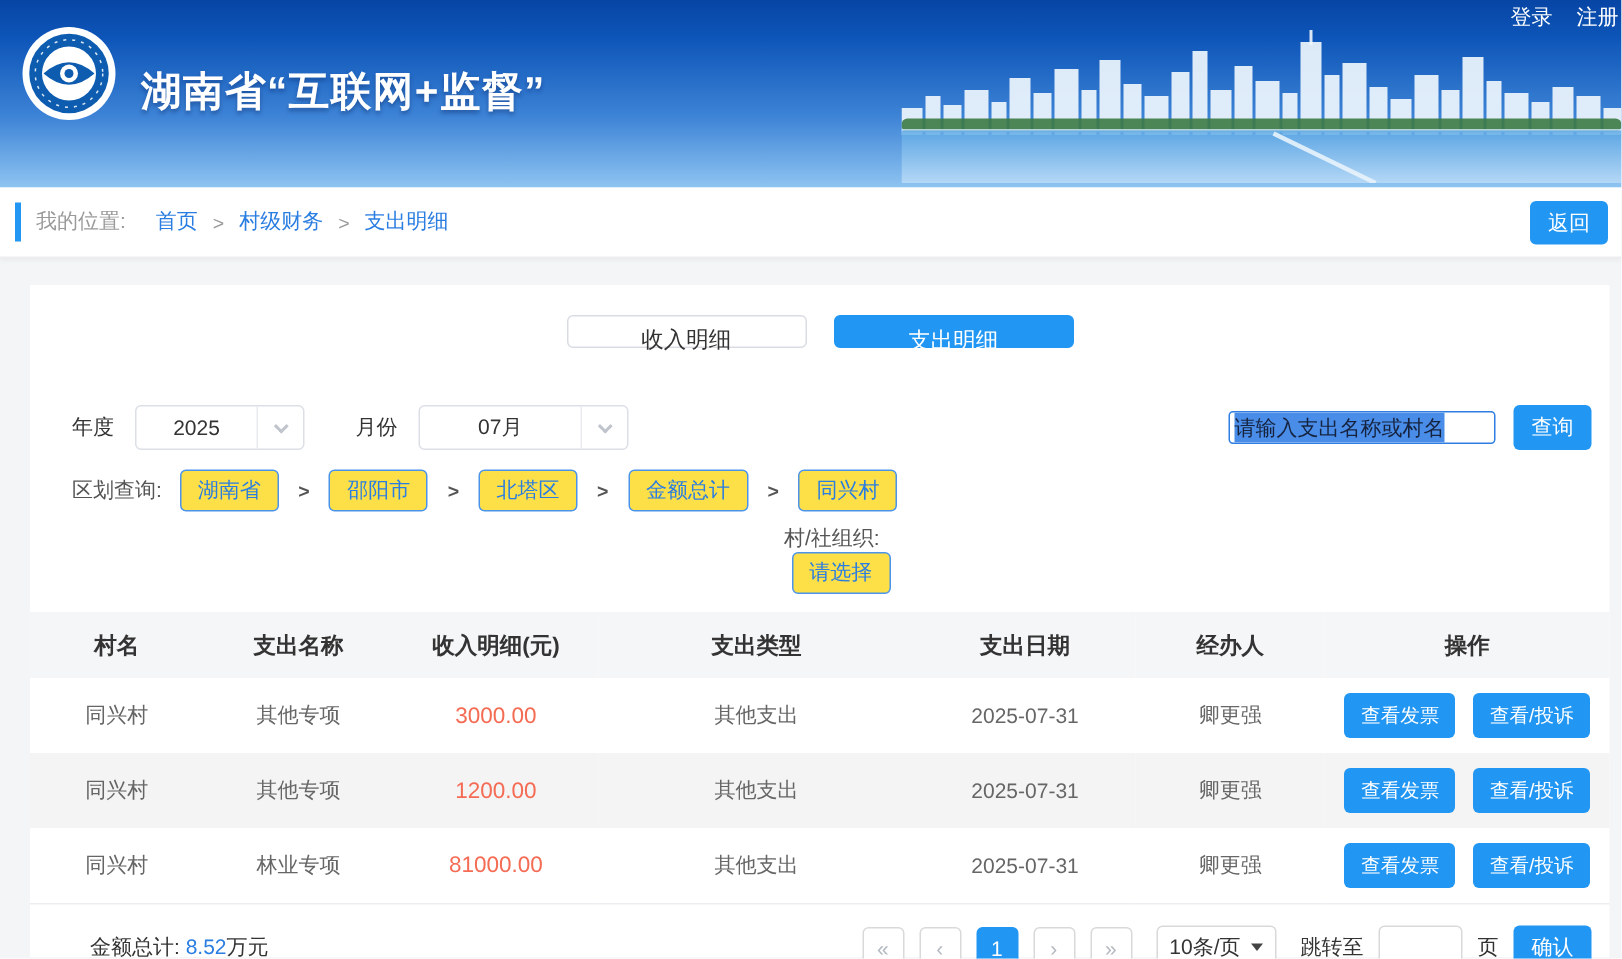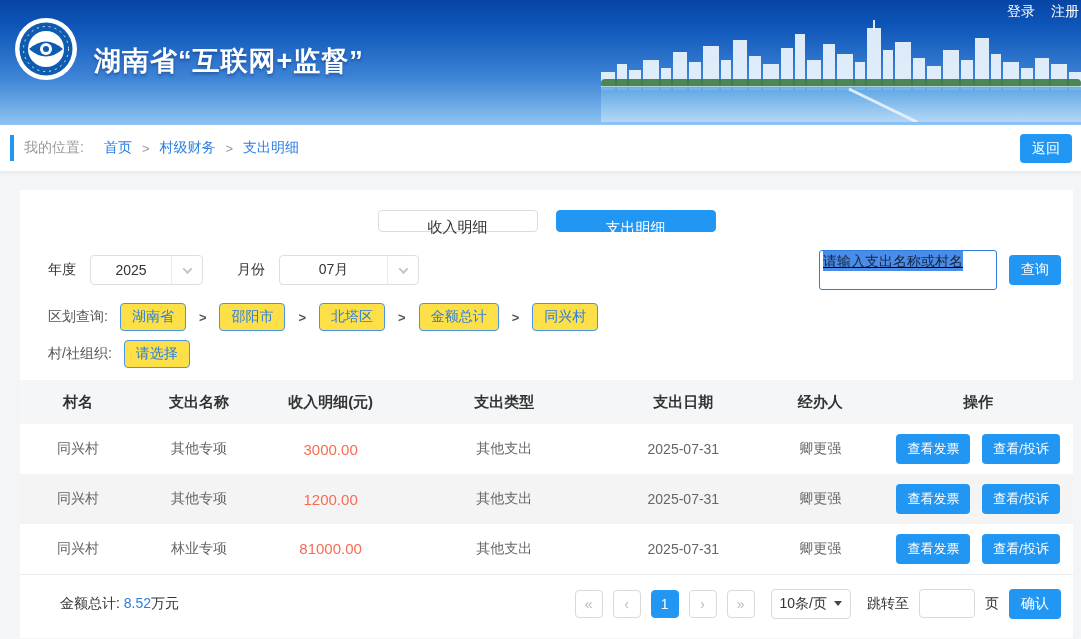--- a/index.html
+++ b/index.html
@@ -29,40 +29,40 @@
 
   
   .card { margin:18px 8px 0 20px; background:#fff; height:448px; position:relative; }
 
   .tabs { display:flex; justify-content:center; gap:18px; padding-top:20px; }
   .tab { width:160px; height:22px; line-height:31px; text-align:center; font-size:15px;
     border-radius:4px; cursor:pointer; }
   .tab-inactive { background:#fff; border:1px solid #d9dde3; color:#333; }
   .tab-active { background:#2196f3; border:1px solid #2196f3; color:#fff; line-height:33px; }
 
-  .filter-row { display:flex; align-items:center; margin:18px 10px 0 28px; }
+  .filter-row { display:flex; align-items:center; margin:38px 10px 0 28px; }
   .f-label { font-size:14px; color:#333; margin-right:14px; }
   .select { height:30px; border:1px solid #dcdfe6; border-radius:4px; display:flex; align-items:center;
     background:#fff; cursor:pointer; }
   .select-year { width:113px; margin-right:34px; }
   .select-month { width:140px; }
   .select .val { flex:1; text-align:center; font-size:14px; color:#333; }
   .select .vdiv { width:1px; height:28px; background:#e8ebef; }
   .select .chev-box { width:30px; display:flex; justify-content:center; align-items:center; }
   .chev { width:7px; height:7px; border-right:2px solid #c0c4cc; border-bottom:2px solid #c0c4cc;
     transform:rotate(45deg) translate(-1px,-1px); }
   .search-wrap { margin-left:auto; display:flex; align-items:center; gap:12px; margin-right:2px; }
-  .search-box { width:178px; height:40px; border:1px solid #2f7de0; border-radius:3px; background:#fff;
-    display:flex; align-items:flex-start; padding-left:3px; cursor:text; overflow:hidden;text-decoration:underline; }
+  .search-box { width:178px; height:22px; border:1px solid #2f7de0; border-radius:3px; background:#fff;
+    display:flex; align-items:flex-end; padding-left:3px; cursor:text; overflow:hidden; }
   .search-box .sel-text { background:#4a8de8; color:#15233f; font-size:14px; line-height:20px; white-space:nowrap; }
   .btn-query { width:52px; height:30px; background:#2196f3; color:#fff; font-size:14px; border:none;
     border-radius:4px; cursor:pointer; }
 
   .region-row { display:flex; align-items:center; margin:13px 0 0 28px; font-size:14px; color:#555; }
-  .region-row.org { margin-top:9px; }
+  .region-row.org { margin-top:9px;flex-direction:column; }
   .r-label { margin-right:12px; }
   .pill { border:1px solid #4b94ea; color:#2a7de1; background:#fde047; border-radius:4px; font-size:14px;
     padding:4px 11px; cursor:pointer; white-space:nowrap; }
   .r-sep { margin:0 13px; color:#555; font-size:13px; font-weight:bold; }
 
   
   table { width:100%; border-collapse:collapse; margin-top:12px; }
   thead tr { height:44px; background:#f5f6f7; }
   th { font-size:15px; color:#333; font-weight:600; text-align:center; }
   tbody tr { height:50px; }

